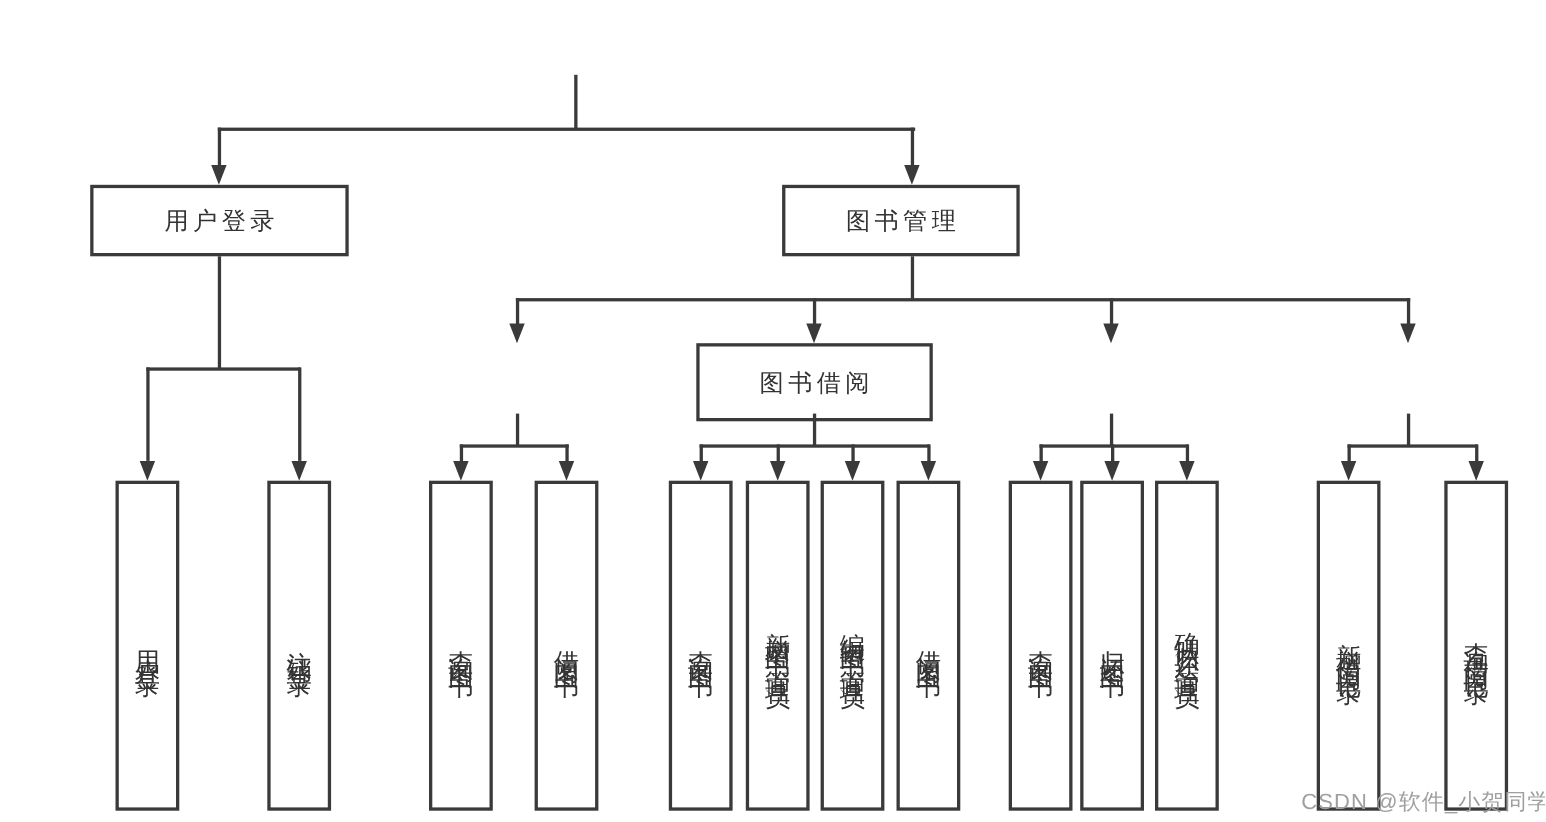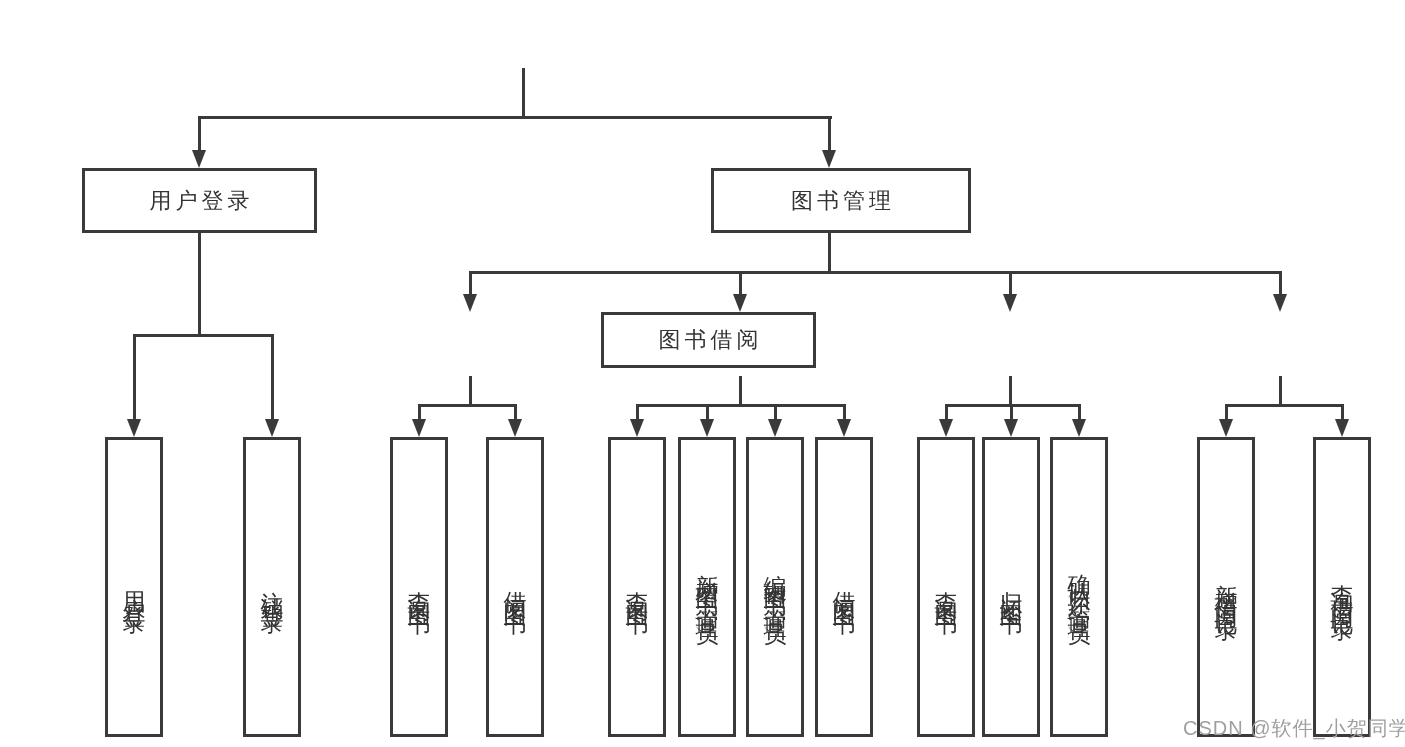--- a/index.html
+++ b/index.html
@@ -70,21 +70,21 @@
   <div class="vline" style="left:522px;top:68px;height:50px"></div>
   <div class="hline" style="left:198px;top:116px;width:634px"></div>
   <div class="vline" style="left:198px;top:116px;height:34px"></div>
   <div class="arrow" style="left:192px;top:150px"></div>
   <div class="vline" style="left:828px;top:116px;height:34px"></div>
   <div class="arrow" style="left:822px;top:150px"></div>
 
   <div class="box h" style="left:82px;top:168px;width:235px;height:65px">
     <span>用户登录</span>
   </div>
-  <div class="box h" style="left:711px;top:168px;width:260px;height:65px">
+  <div class="box h" style="left:711px;top:168px;width:216px;height:65px">
     <span>图书管理</span>
   </div>
 
   <div class="vline" style="left:198px;top:233px;height:103px"></div>
   <div class="hline" style="left:133px;top:334px;width:140px"></div>
   <div class="vline" style="left:133px;top:334px;height:85px"></div>
   <div class="arrow" style="left:127px;top:419px"></div>
   <div class="vline" style="left:271px;top:334px;height:85px"></div>
   <div class="arrow" style="left:265px;top:419px"></div>
 
@@ -92,21 +92,21 @@
   <div class="hline" style="left:469px;top:271px;width:813px"></div>
   <div class="vline" style="left:469px;top:271px;height:24px"></div>
   <div class="arrow" style="left:463px;top:294px"></div>
   <div class="vline" style="left:739px;top:271px;height:24px"></div>
   <div class="arrow" style="left:733px;top:294px"></div>
   <div class="vline" style="left:1009px;top:271px;height:24px"></div>
   <div class="arrow" style="left:1003px;top:294px"></div>
   <div class="vline" style="left:1279px;top:271px;height:24px"></div>
   <div class="arrow" style="left:1273px;top:294px"></div>
 
-  <div class="box h" style="left:601px;top:312px;width:215px;height:56px">
+  <div class="box h" style="left:633px;top:312px;width:215px;height:71px">
     <span>图书借阅</span>
   </div>
 
   <div class="vline" style="left:469px;top:376px;height:30px"></div>
   <div class="hline" style="left:418px;top:404px;width:99px"></div>
   <div class="vline" style="left:418px;top:404px;height:16px"></div>
   <div class="arrow" style="left:412px;top:419px"></div>
   <div class="vline" style="left:514px;top:404px;height:16px"></div>
   <div class="arrow" style="left:508px;top:419px"></div>
 

